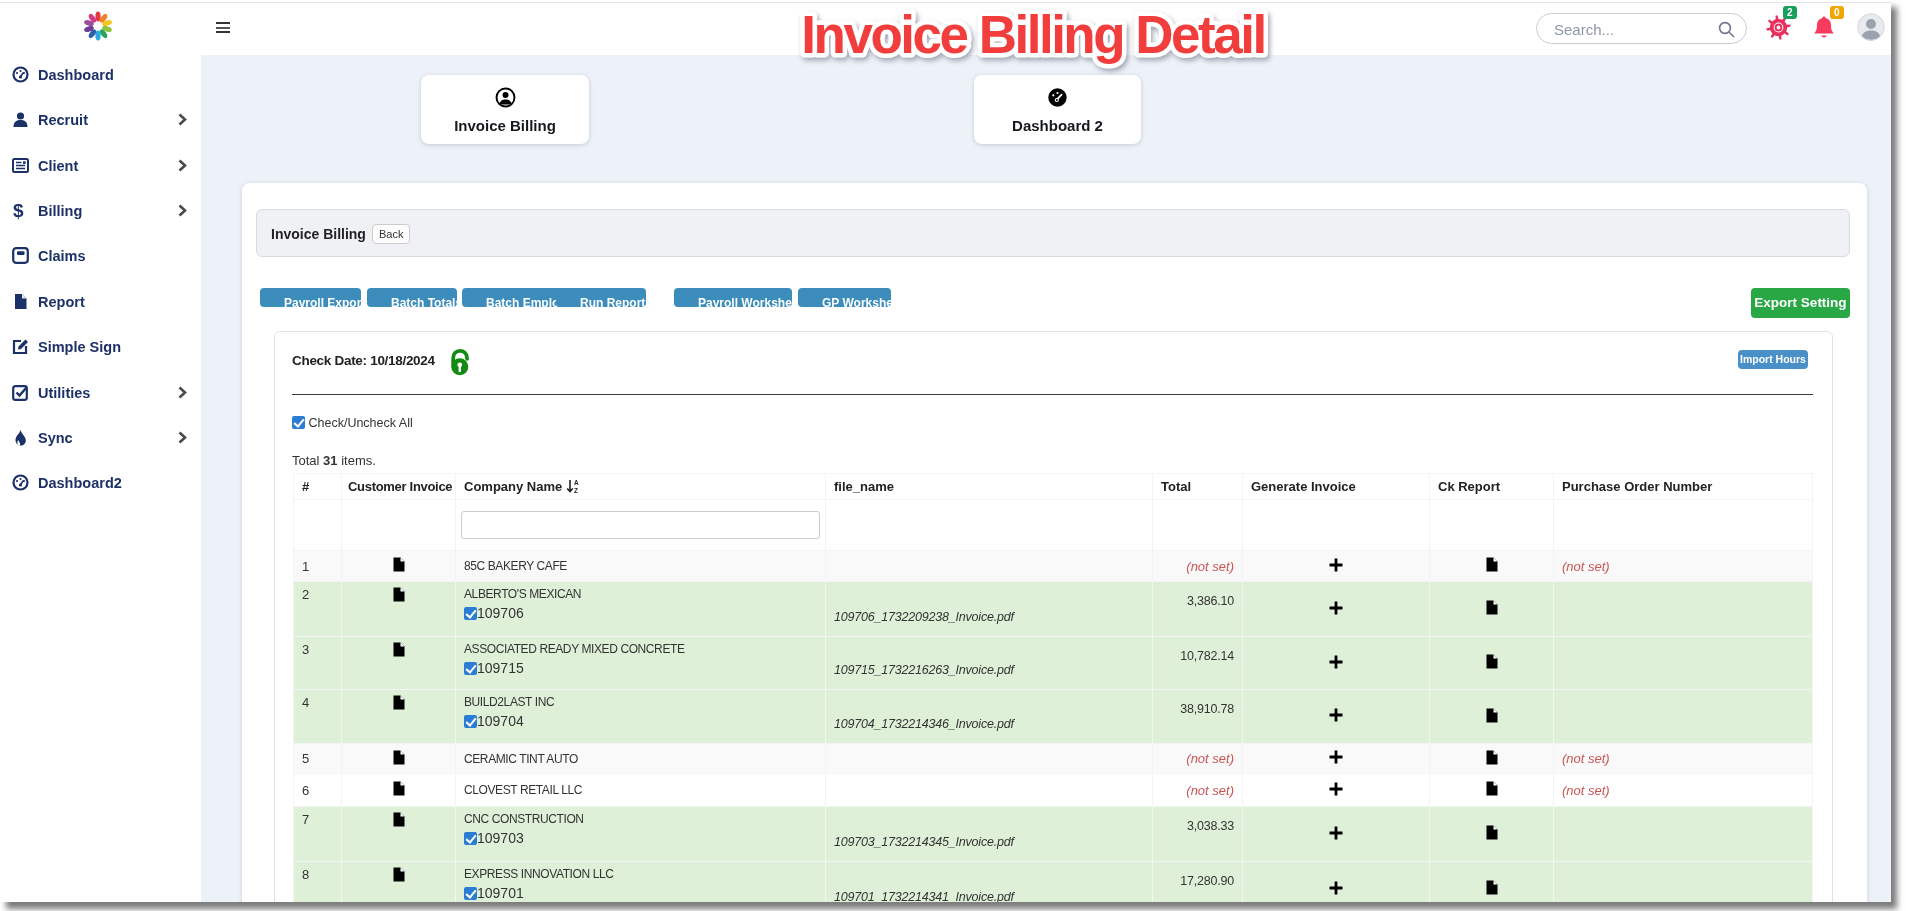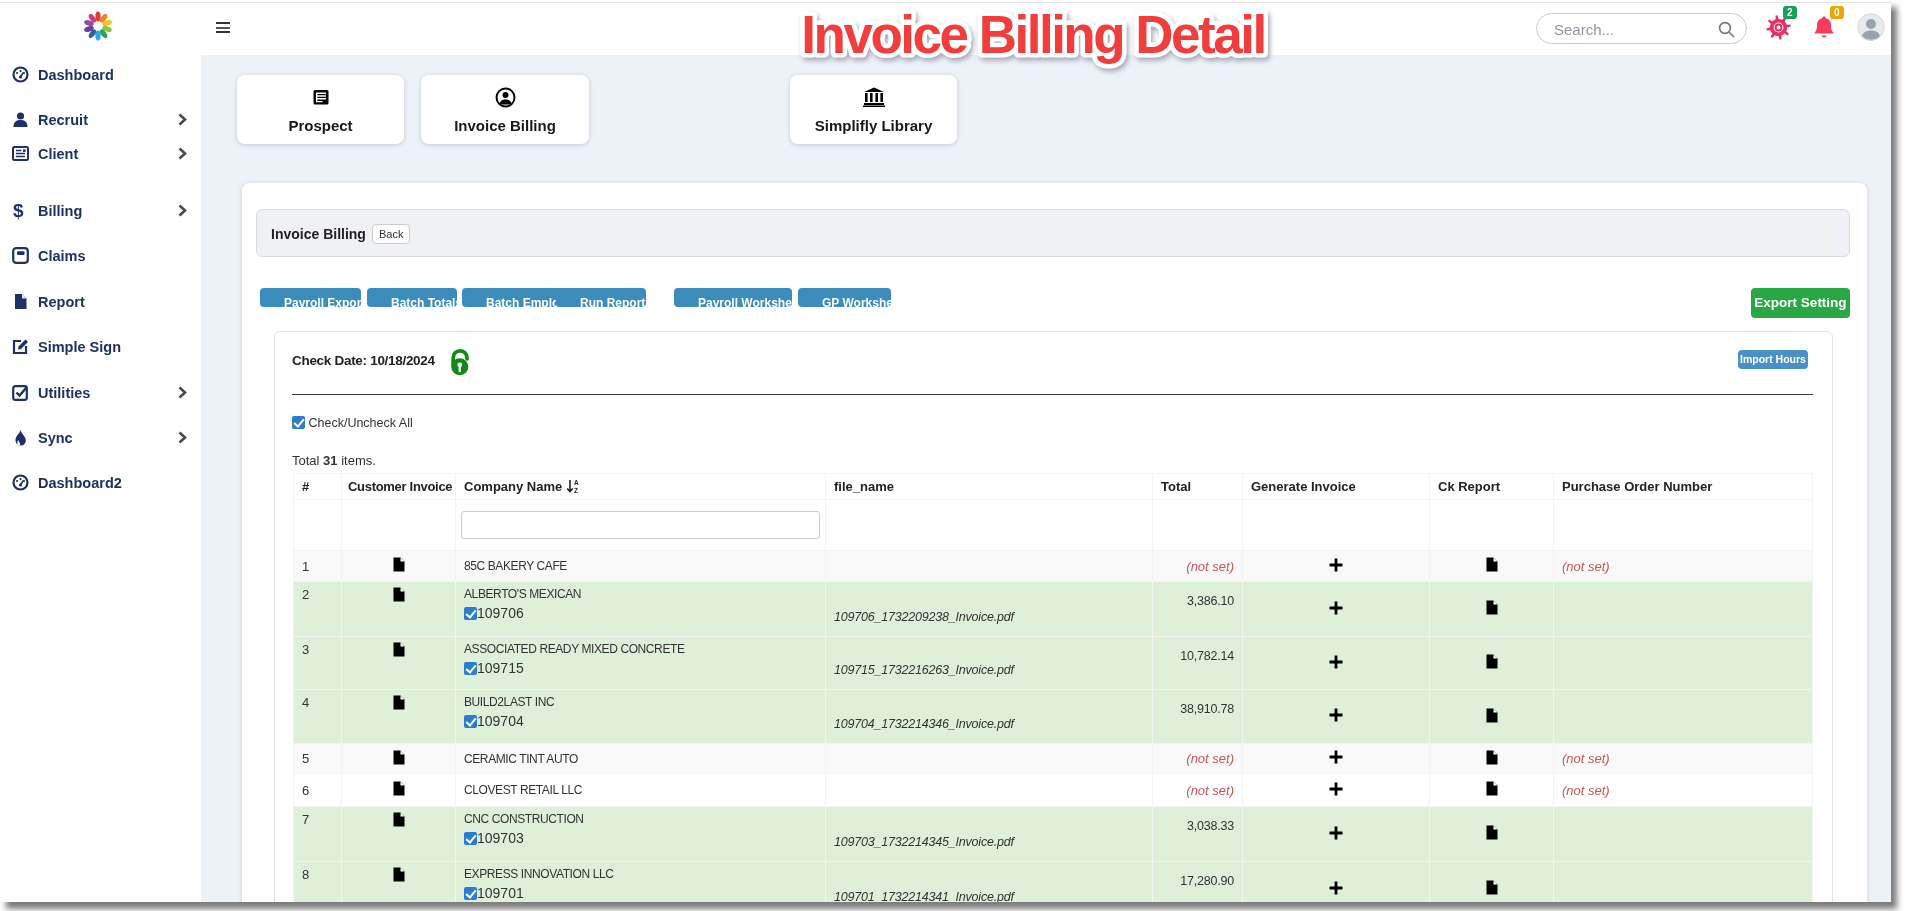--- a/index.html
+++ b/index.html
@@ -103,21 +103,21 @@
     <div class="sitem" style="top:111px;">
       <svg class="sic" viewBox="0 0 17 17">
           <circle cx="8.5" cy="5" r="3.6" fill="#1c3168"></circle>
           <path d="M1.5 16 C1.5 10.5 5 9 8.5 9 C12 9 15.5 10.5 15.5 16 Z" fill="#1c3168"></path>
         </svg>
       <span class="slab">Recruit</span>
       <svg class="schev" width="9" height="13" viewBox="0 0 9 13">
           <path d="M1.5 1.5 L7 6.5 L1.5 11.5" fill="none" stroke="#4a4a4a" stroke-width="2.6"></path>
         </svg>
     </div>
-    <div class="sitem" style="top:145px;">
+    <div class="sitem" style="top:157px;">
       <svg class="sic" viewBox="0 0 17 17">
           <rect x="1" y="2" width="15" height="13" rx="1.5" fill="none" stroke="#1c3168" stroke-width="2"></rect>
           <path d="M4 5.5 h5.5 M4 8.5 h9 M4 11.5 h9" stroke="#1c3168" stroke-width="1.6"></path>
           <rect x="11" y="4.3" width="2.6" height="2.6" fill="#1c3168"></rect>
         </svg>
       <span class="slab">Client</span>
       <svg class="schev" width="9" height="13" viewBox="0 0 9 13">
           <path d="M1.5 1.5 L7 6.5 L1.5 11.5" fill="none" stroke="#4a4a4a" stroke-width="2.6"></path>
         </svg>
     </div>
@@ -229,47 +229,38 @@
       <g clip-path="url(#avc)">
           <circle cx="14" cy="11" r="5" fill="#9aa3ad"></circle>
           <path d="M4 28 C4 19.5 9 17.5 14 17.5 C19 17.5 24 19.5 24 28 Z" fill="#9aa3ad"></path>
         </g>
       <circle cx="14" cy="14" r="13.2" fill="none" stroke="#d6d9de" stroke-width="1"></circle>
     </svg>
   </div>
   <div class="topline"></div>
   <div id="content"></div>
 
-  <div class="tabcard" style="left:237px;width:167px;">
-    <svg width="20" height="20" viewBox="0 0 20 20">
-        <rect x="2.5" y="3" width="15" height="14.5" rx="1.5" fill="#000"></rect>
-        <path d="M5 6.2 h10 M5 9 h10 M5 11.8 h10 M5 14.6 h6.5" stroke="#fff" stroke-width="1.4"></path>
-        <path d="M5.6 6.2 v8.4" stroke="#fff" stroke-width="1.4"></path>
-      </svg>
-    <div class="tlab">Prospect</div>
-  </div>
   <div class="tabcard" style="left:421px;width:168px;">
     <svg width="21" height="21" viewBox="0 0 21 21">
         <circle cx="10.5" cy="10.5" r="9" fill="none" stroke="#000" stroke-width="1.9"></circle>
         <circle cx="10.5" cy="8" r="3" fill="#000"></circle>
         <path d="M4.5 17.5 C5 13.5 7.5 12.5 10.5 12.5 C13.5 12.5 16 13.5 16.5 17.5" fill="#000"></path>
       </svg>
     <div class="tlab">Invoice Billing</div>
   </div>
-  <div class="tabcard" style="left:790px;width:167px;">
-    <svg width="22" height="20" viewBox="0 0 22 20">
-        <path d="M11 0.5 L21 5 L1 5 Z" fill="#000"></path>
-        <rect x="2" y="6" width="2.6" height="9" fill="#000"></rect>
-        <rect x="7" y="6" width="2.6" height="9" fill="#000"></rect>
-        <rect x="12.4" y="6" width="2.6" height="9" fill="#000"></rect>
-        <rect x="17.4" y="6" width="2.6" height="9" fill="#000"></rect>
-        <rect x="1" y="16" width="20" height="2" fill="#000"></rect>
-        <rect x="0" y="18.5" width="22" height="1.5" fill="#000"></rect>
+  <div class="tabcard" style="left:974px;width:167px;">
+    <svg width="21" height="21" viewBox="0 0 21 21">
+        <circle cx="10.5" cy="10.5" r="9.2" fill="#000"></circle>
+        <circle cx="6.3" cy="8.3" r="1.1" fill="#fff"></circle>
+        <circle cx="10.5" cy="6" r="1.1" fill="#fff"></circle>
+        <path d="M9.6 12.8 L15 7.2" stroke="#fff" stroke-width="1.8"></path>
+        <circle cx="9.8" cy="13" r="2.1" fill="#fff"></circle>
+        <circle cx="9.8" cy="13" r="1" fill="#000"></circle>
       </svg>
-    <div class="tlab">Simplifly Library</div>
+    <div class="tlab">Dashboard 2</div>
   </div>
   <div id="maincard"></div>
   <div id="ibheader">
       <span class="t">Invoice Billing</span>
       <span id="backbtn">Back</span>
     </div>
   <div class="bbtn" style="left:260px;width:101px;">Payroll Export</div>
   <div class="bbtn" style="left:367px;width:90px;">Batch Totals</div>
   <div class="bbtn" style="left:462px;width:109px;">Batch Employee</div>
   <div class="bbtn" style="left:556px;width:90px;">Run Reports</div>

